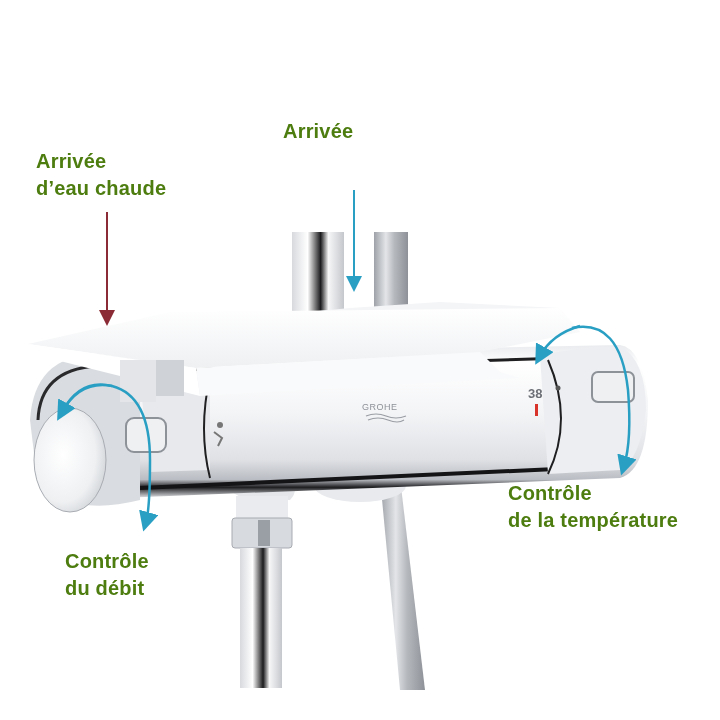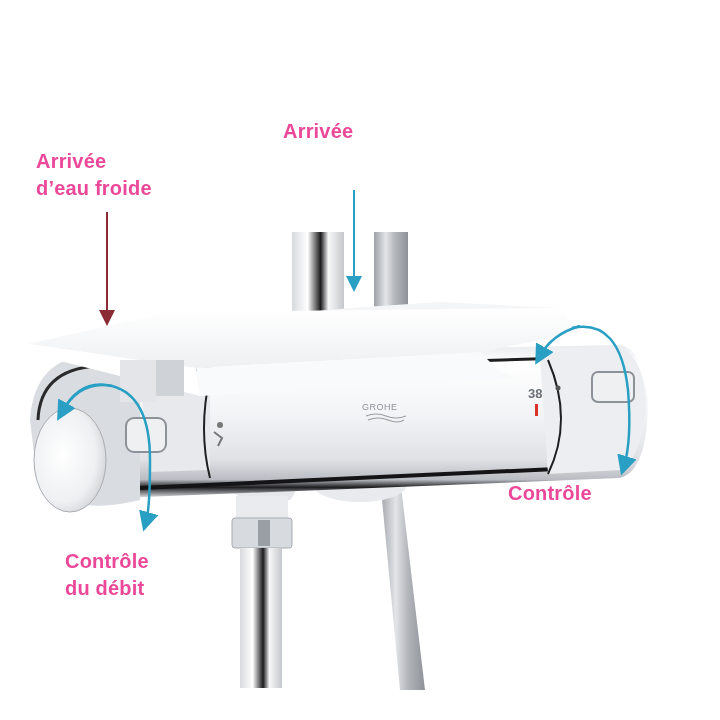--- a/index.html
+++ b/index.html
@@ -4,21 +4,21 @@
   <style>
     html, body { margin: 0; padding: 0; background: #ffffff; }
     body { width: 720px; height: 720px; position: relative; overflow: hidden; font-family: "Liberation Sans", sans-serif; }
     .stage { position: absolute; left: 0; top: 0; width: 720px; height: 720px; }
     .label {
       position: absolute;
       font-family: "Liberation Sans", sans-serif;
       font-weight: bold;
       font-size: 20px;
       line-height: 27px;
-      color: #ec4899;
+      color: #4d7c0f;
       white-space: nowrap;
       letter-spacing: 0.2px;
     }
     .label span { display: block; }
     svg { position: absolute; left: 0; top: 0; }
   </style>
 </head>
 <body>
 
 <div class="stage">
@@ -153,29 +153,30 @@
     </g>
 
     <g>
       <path d="M572,328 Q620,318 628,390 Q632,440 624,466" stroke="#2a9fc4" stroke-width="2.5" fill="none" marker-end="url(#arrowBlue)"></path>
       <path d="M580,326 Q552,334 540,356" stroke="#2a9fc4" stroke-width="2.5" fill="none" marker-end="url(#arrowBlue)"></path>
     </g>
   </svg>
 
   <div class="label" style="left:36px; top:148px;">
     <span>Arrivée</span>
-    <span>d’eau froide</span>
+    <span>d’eau chaude</span>
   </div>
 
   <div class="label" style="left:283px; top:118px;">
     <span>Arrivée</span>
   </div>
 
   <div class="label" style="left:508px; top:480px;">
     <span>Contrôle</span>
+    <span>de la température</span>
   </div>
 
   <div class="label" style="left:65px; top:548px;">
     <span>Contrôle</span>
     <span>du débit</span>
   </div>
 
 </div>
 
 </body></html>

